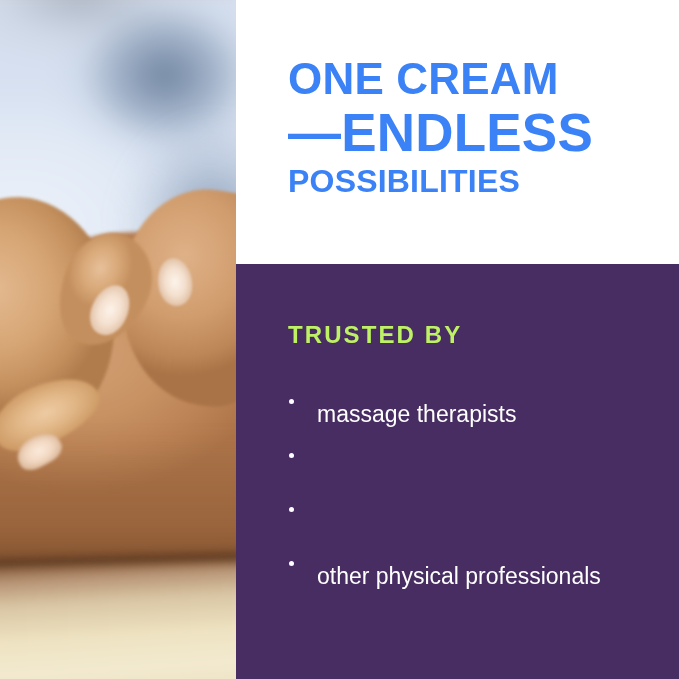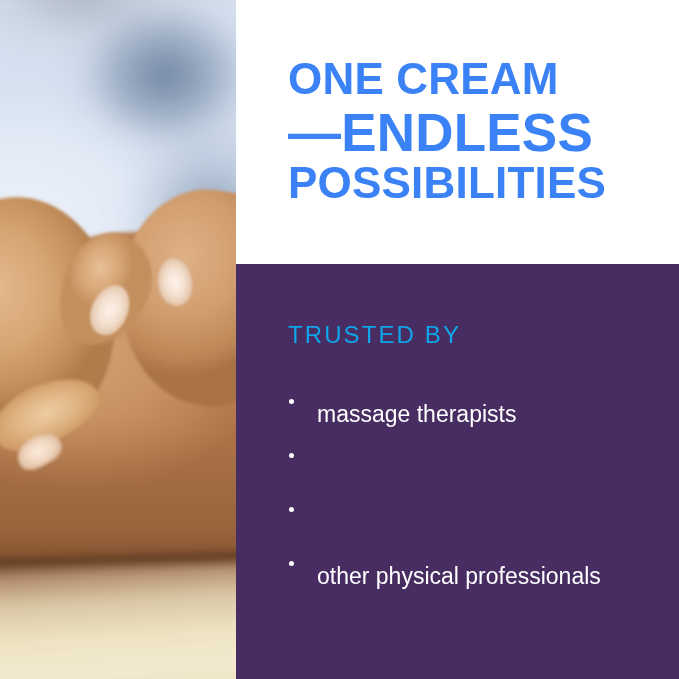--- a/index.html
+++ b/index.html
@@ -199,38 +199,38 @@
   }
   .headline-line {
     font-weight: bold;
     color: #3b82f6;
     line-height: 1.04;
     white-space: nowrap;
     letter-spacing: 0.2px;
   }
   .hl-1 { font-size: 44px; }
   .hl-2 { font-size: 53px; margin-top: 3px; }
-  .hl-3 { font-size: 44px; }
+  .hl-3 { font-size: 32px; margin-top: 5px; }
 
   .trusted-pane {
     position: absolute;
     left: 236px;
     top: 264px;
     width: 443px;
     height: 415px;
     background: #482d62;
   }
 
   .trusted-title {
     position: absolute;
     left: 52px;
     top: 57px;
     font-size: 24px;
-    font-weight: normal;
-    color: #0ea5e9;
+    font-weight: bold;
+    color: #bef264;
     letter-spacing: 2.1px;
     white-space: nowrap;
   }
 
   .trusted-list {
     position: absolute;
     left: 52px;
     top: 110px;
     width: 380px;
     margin: 0;

